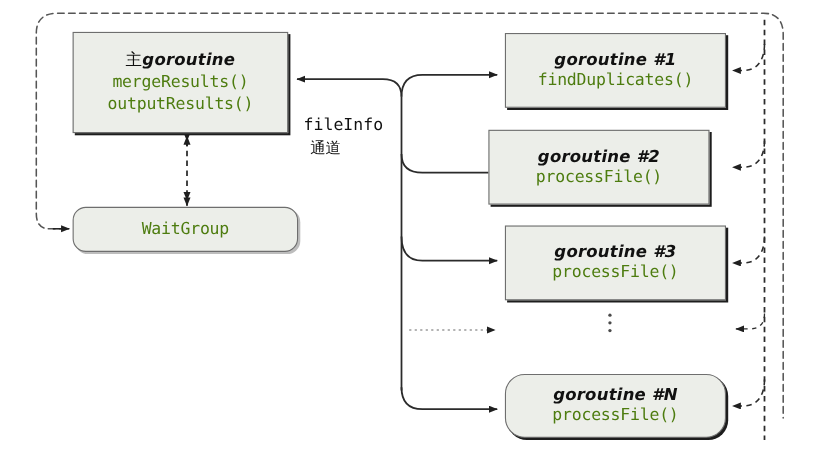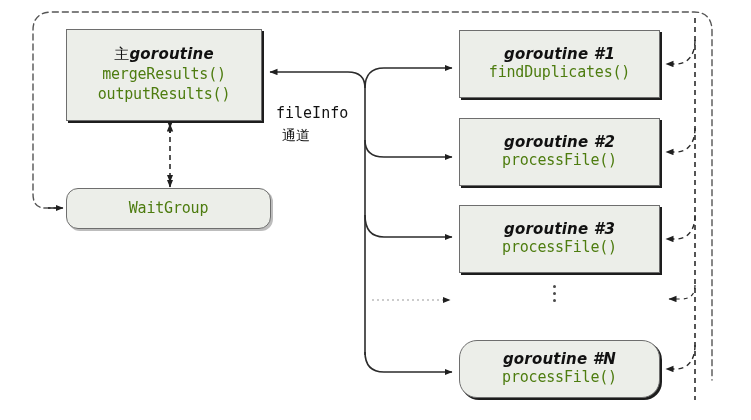--- a/index.html
+++ b/index.html
@@ -66,21 +66,21 @@
     width: 205px;
     height: 41px;
     border-radius: 12px;
     box-shadow: 2px 2px 0 #bdbdbd;
     justify-content: center;
   }
   #waitgroup .fn {
     font-size: 15px;
   }
   #g1 { left: 459px; top: 30px;  width: 201px; height: 68px; text-align: center; }
-  #g2 { left: 459px; top: 118px; width: 201px; height: 68px; }
+  #g2 { left: 444px; top: 118px; width: 201px; height: 68px; }
   #g3 { left: 459px; top: 205px; width: 201px; height: 68px; }
   #gn { left: 459px; top: 340px; width: 201px; height: 58px; border-radius: 18px; }
 
   .chan-label {
     position: absolute;
     left: 276px;
     top: 103px;
     width: 100px;
     text-align: left;
     color: #111;

